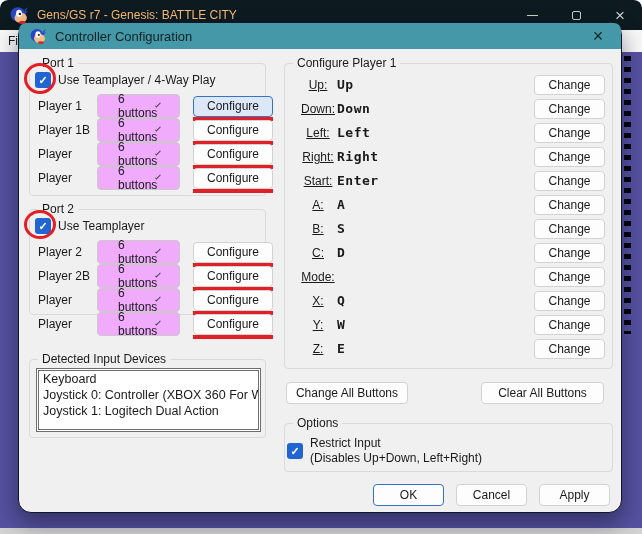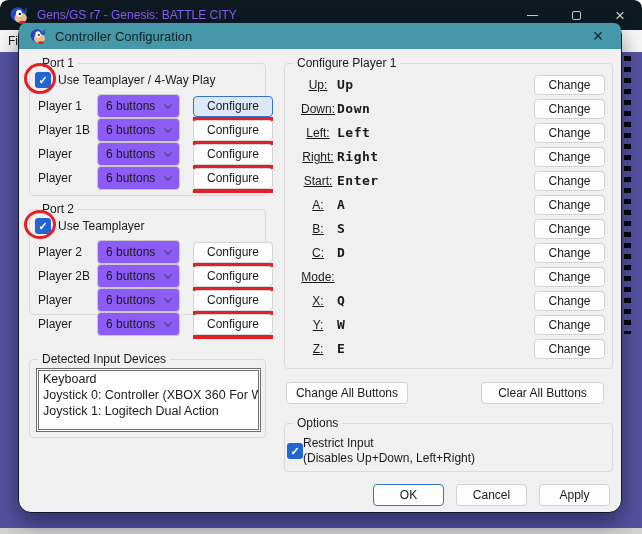--- a/index.html
+++ b/index.html
@@ -18,21 +18,21 @@
     font-size:12px; color:#1a1a1a; border-radius:8px 8px 0 0;
   }
 
   
   .main-titlebar {
     position:absolute; left:0; top:0; width:642px; height:30px;
     background:var(--window-titlebar); display:flex; align-items:center;
     border-radius:8px 8px 0 0;
   }
   .app-icon { width:18px; height:18px; margin-left:10px; flex:0 0 auto; }
-  .main-title { color:#8b5cf6; font-size:12px; margin-left:9px; white-space:nowrap; }
+  .main-title { color:#fdba74; font-size:12px; margin-left:9px; white-space:nowrap; }
   .win-controls { position:absolute; right:0; top:0; height:30px; display:flex; }
   .win-btn { width:44px; height:30px; display:flex; align-items:center; justify-content:center; color:#c9cecf; }
   .min-glyph { width:11px; height:1px; background:#c9cecf; }
   .max-glyph { width:9px; height:9px; border:1px solid #c9cecf; border-radius:2px; }
   .close-glyph { font-size:17px; line-height:1; color:#c9cecf; }
 
   .menubar {
     position:absolute; left:0; top:30px; width:642px; height:22px;
     background:#f7f7f7; display:flex; align-items:center; padding-left:2px;
   }
@@ -78,22 +78,22 @@
   .checkbox {
     width:16px; height:16px; border-radius:3px; background:var(--accent);
     display:flex; align-items:center; justify-content:center; flex:0 0 auto;
   }
   .checkbox::after { content:"\2713"; color:#fff; font-size:11px; font-weight:bold; }
 
   .player-row { position:absolute; left:8px; display:flex; align-items:center; height:24px; }
   .pr-0 { top:30px; } .pr-1 { top:54px; } .pr-2 { top:78px; } .pr-3 { top:102px; }
   .player-label { width:59px; white-space:nowrap; }
   .combo {
-    width:83px; height:24px; background:#8b5cf6; border:1px solid #c9c9c9; border-radius:4px;
-    display:flex; align-items:center; justify-content:space-between; padding:0 8px;
+    width:83px; height:24px; background:#f0abfc; border:1px solid #c9c9c9; border-radius:4px;
+    display:flex; align-items:center; justify-content:space-between; padding:0 20px;
   }
   .combo-chevron {
     width:6px; height:6px; border-right:1.5px solid #444; border-bottom:1.5px solid #444;
     transform:rotate(45deg) translate(-1px,-1px);
   }
   .btn {
     background:#fdfdfd; border:1px solid #d2d2d2; border-radius:4px;
     display:flex; align-items:center; justify-content:center;
     font-size:12px; color:#1a1a1a; position:relative;
   }
@@ -117,21 +117,21 @@
     position:absolute; left:52px; top:3px;
     font-family:"DejaVu Sans Mono", monospace; font-weight:bold;
     font-size:13px; letter-spacing:.5px; white-space:nowrap;
   }
   .change-btn { position:absolute; left:249px; top:1px; width:71px; height:20px; }
 
   .wide-btn { position:absolute; top:333px; height:22px; }
   #btn-change-all { left:267px; width:122px; }
   #btn-clear-all  { left:462px; width:123px; }
 
-  .options-row { position:absolute; left:2px; top:12px; display:flex; align-items:center; gap:0; }
+  .options-row { position:absolute; left:2px; top:12px; display:flex; align-items:center; gap:7px; }
   .options-text { display:flex; flex-direction:column; line-height:15px; }
 
   .footer-btn { position:absolute; top:435px; width:71px; height:22px; }
   #btn-ok { left:354px; border-color:var(--focus-border); }
   #btn-cancel { left:437px; }
   #btn-apply { left:520px; }
 
   
   .ann-circle {
     position:absolute; z-index:20; border:3px solid var(--annotation-red);

